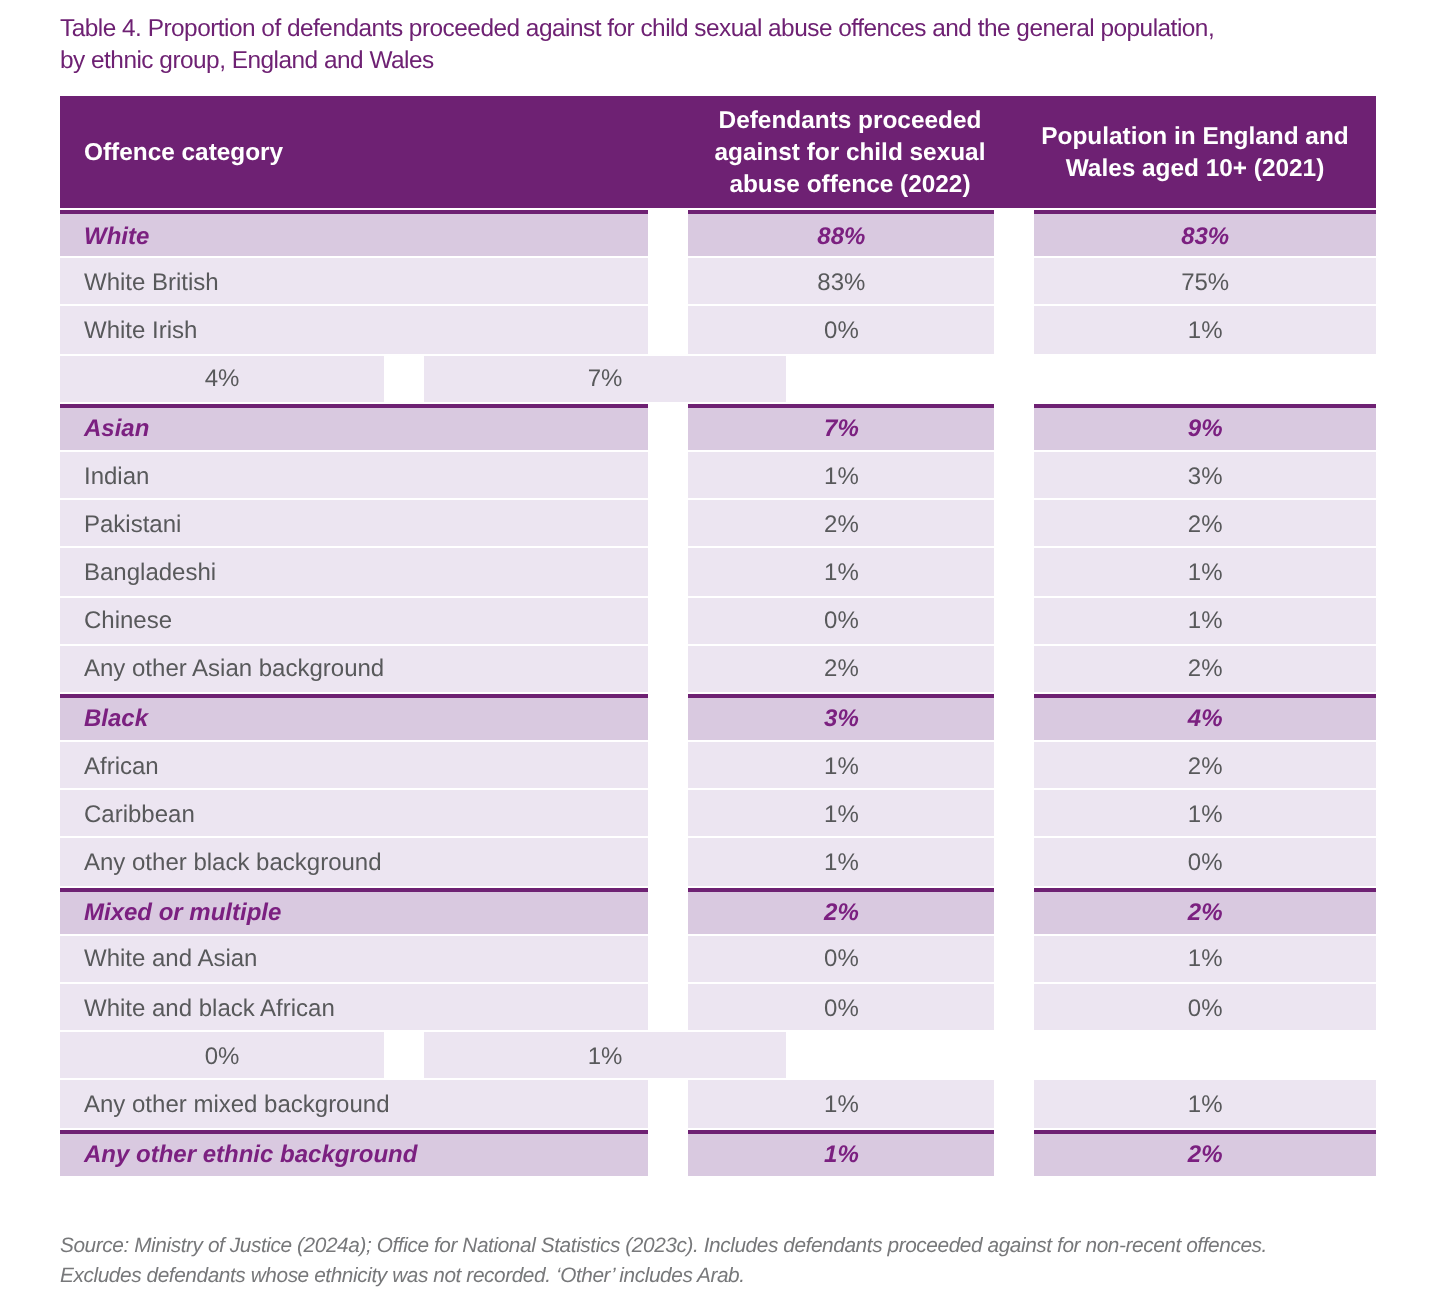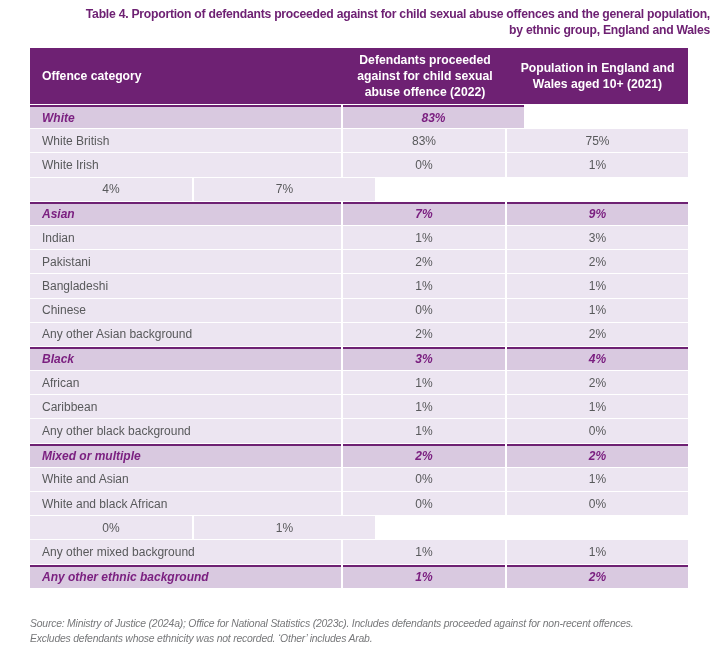--- a/index.html
+++ b/index.html
@@ -15,27 +15,26 @@
     overflow: hidden;
   }
   .page {
     position: absolute;
     left: 30px;
     top: 6px;
     width: 658px;
   }
   .title {
     color: var(--title-text);
-    font-weight: bold;
+    font-weight: normal;
     font-size: 12.2px;
     line-height: 16px;
     letter-spacing: -0.25px;
     white-space: pre-line;
     width: 680px;
-    text-align: right;
   }
   .table {
     margin-top: 10px;
     width: 658px;
   }
   .thead {
     display: flex;
   }
   .th {
     background: var(--header-bg);
@@ -45,21 +44,21 @@
     height: 56px;
     display: flex;
     align-items: center;
     box-sizing: border-box;
   }
   .th.c1 { width: 313px; padding-left: 12px; }
   .th.c2 { width: 164px; justify-content: center; text-align: center; line-height: 1.32; padding: 14px 3px; }
   .th.c3 { width: 181px; justify-content: center; text-align: center; line-height: 1.32; padding: 0 3px; }
   .row {
     display: flex;
-    gap: 2px;
+    gap: 20px;
     margin-top: 1px;
   }
   .cell {
     height: 23.2px;
     display: flex;
     align-items: center;
     box-sizing: border-box;
     font-size: 12px;
   }
   .cell.c1 { width: 311px; padding-left: 12px; }
@@ -96,20 +95,21 @@
 
   <div class="table">
     <div class="thead">
       <div class="th c1">Offence category</div>
       <div class="th c2">Defendants proceeded against for child sexual abuse offence (2022)</div>
       <div class="th c3">Population in England and Wales aged 10+ (2021)</div>
     </div>
     <div id="tbody">
         <div class="row category">
           <div class="cell c1">White</div>
+          <div class="cell c2">88%</div>
           <div class="cell c3">83%</div>
         </div>
         <div class="row sub">
           <div class="cell c1">White British</div>
           <div class="cell c2">83%</div>
           <div class="cell c3">75%</div>
         </div>
         <div class="row sub">
           <div class="cell c1">White Irish</div>
           <div class="cell c2">0%</div>

